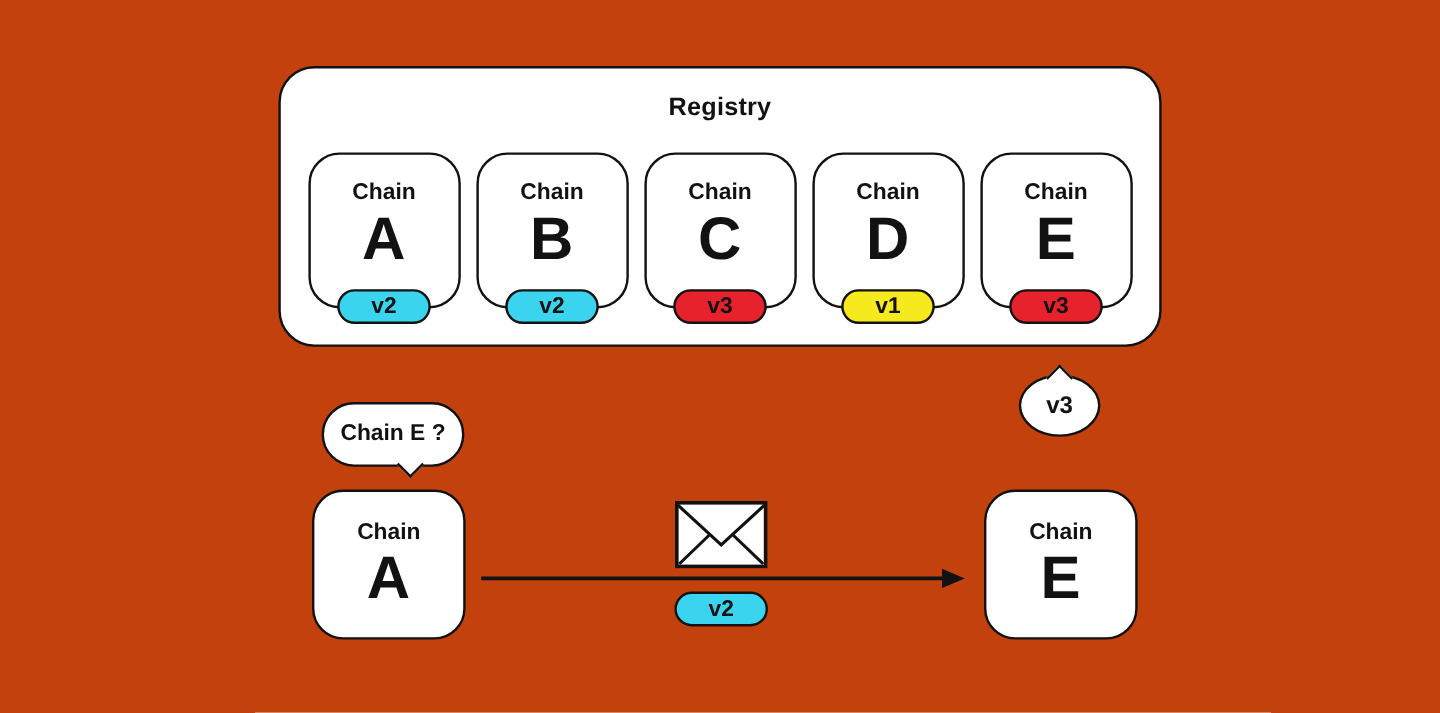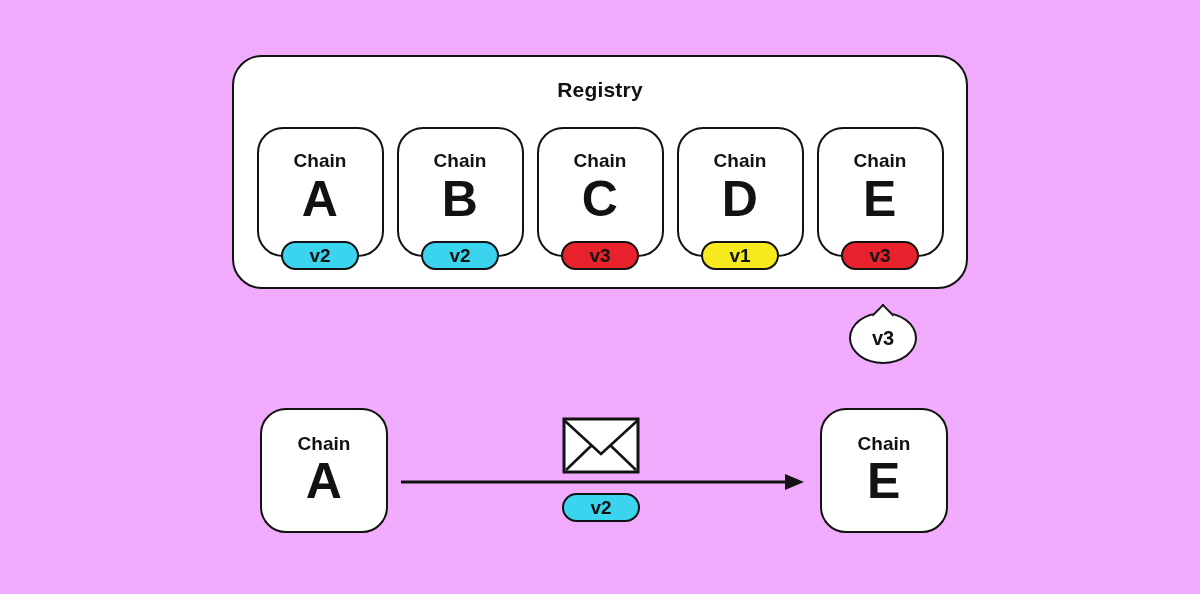--- a/index.html
+++ b/index.html
@@ -1,18 +1,18 @@
 <!DOCTYPE html>
 <html><head>
 <meta charset="utf-8">
 <style>
   * { margin:0; padding:0; box-sizing:border-box; }
   html,body { background:#ffffff; }
   body { font-family:"Liberation Sans", sans-serif; color:#121212; }
-  .canvas { position:relative; width:1200px; height:594px; background:#f0abfc; overflow:hidden; }
+  .canvas { position:relative; width:1200px; height:594px; background:#c2410c; overflow:hidden; }
 
   
   .registry {
     position:absolute; left:232px; top:55px; width:736px; height:234px;
     border:2.5px solid #121212; border-radius:30px; background:#ffffff;
   }
   .registry-title {
     position:absolute; top:21px; left:0; width:100%;
     text-align:center; font-size:21px; font-weight:700; letter-spacing:.2px;
   }
@@ -118,20 +118,21 @@
         <div class="card-label">Chain</div>
         <div class="card-letter">E</div>
         <div class="badge" style="background: rgb(232, 34, 44);">v3</div>
       </div>
 
     </div>
   </div>
 
   <div class="version-bubble">v3</div>
 
+  <div class="query-bubble">Chain E ?</div>
 
   <div class="node node-a">
     <div class="node-label">Chain</div>
     <div class="node-letter">A</div>
   </div>
 
   <div class="node node-e">
     <div class="node-label">Chain</div>
     <div class="node-letter">E</div>
   </div>

